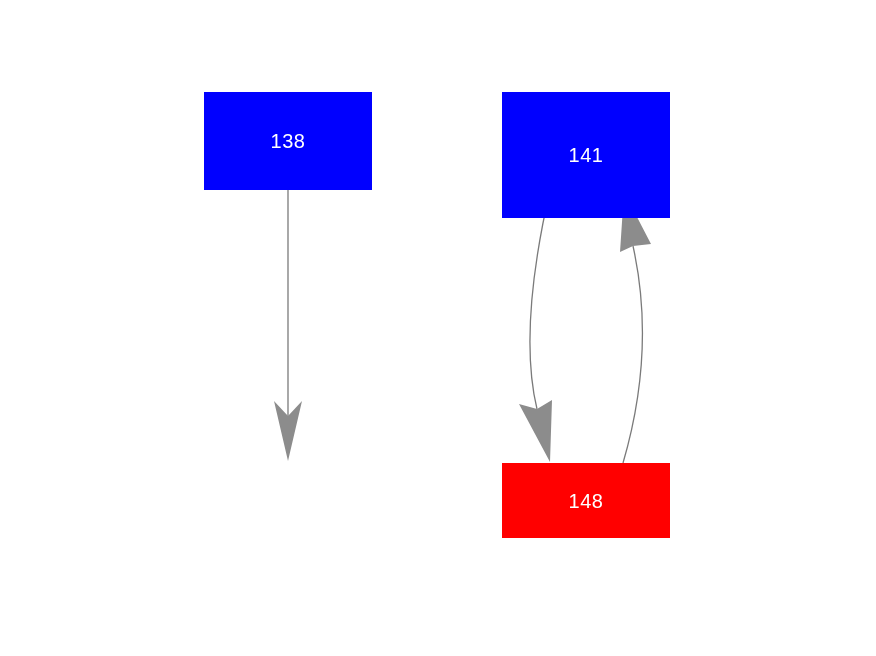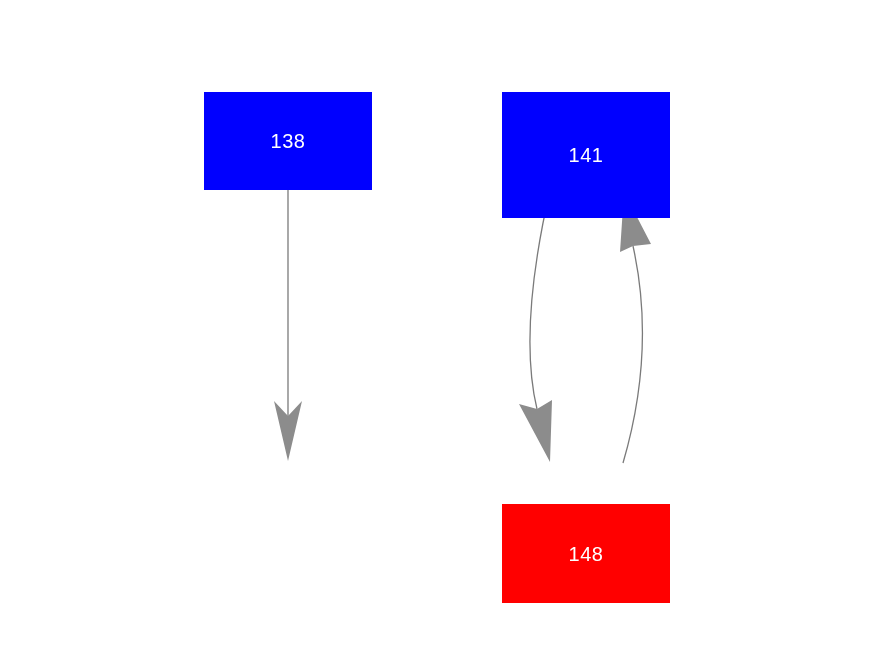--- a/index.html
+++ b/index.html
@@ -52,17 +52,17 @@
       <polygon class="arrowhead" points="624,192 651,244 633,246 620,252" fill="#8c8c8c"></polygon>
     </g>
   </svg>
 
   <div class="node" style="left: 204px; top: 92px; width: 168px; height: 98px; background: rgb(0, 0, 255); color: rgb(255, 255, 255);">
     <span>138</span>
   </div>
   <div class="node" style="left: 502px; top: 92px; width: 168px; height: 126px; background: rgb(0, 0, 255); color: rgb(255, 255, 255); text-align: center;">
     <span>141</span>
   </div>
-  <div class="node" style="left: 502px; top: 463px; width: 168px; height: 99px; background: rgb(255, 0, 0); color: rgb(255, 255, 255); margin-top: 41px;">
+  <div class="node" style="left: 502px; top: 463px; width: 168px; height: 75px; background: rgb(255, 0, 0); color: rgb(255, 255, 255);">
     <span>148</span>
   </div>
 
 </div>
 
 </body></html>

